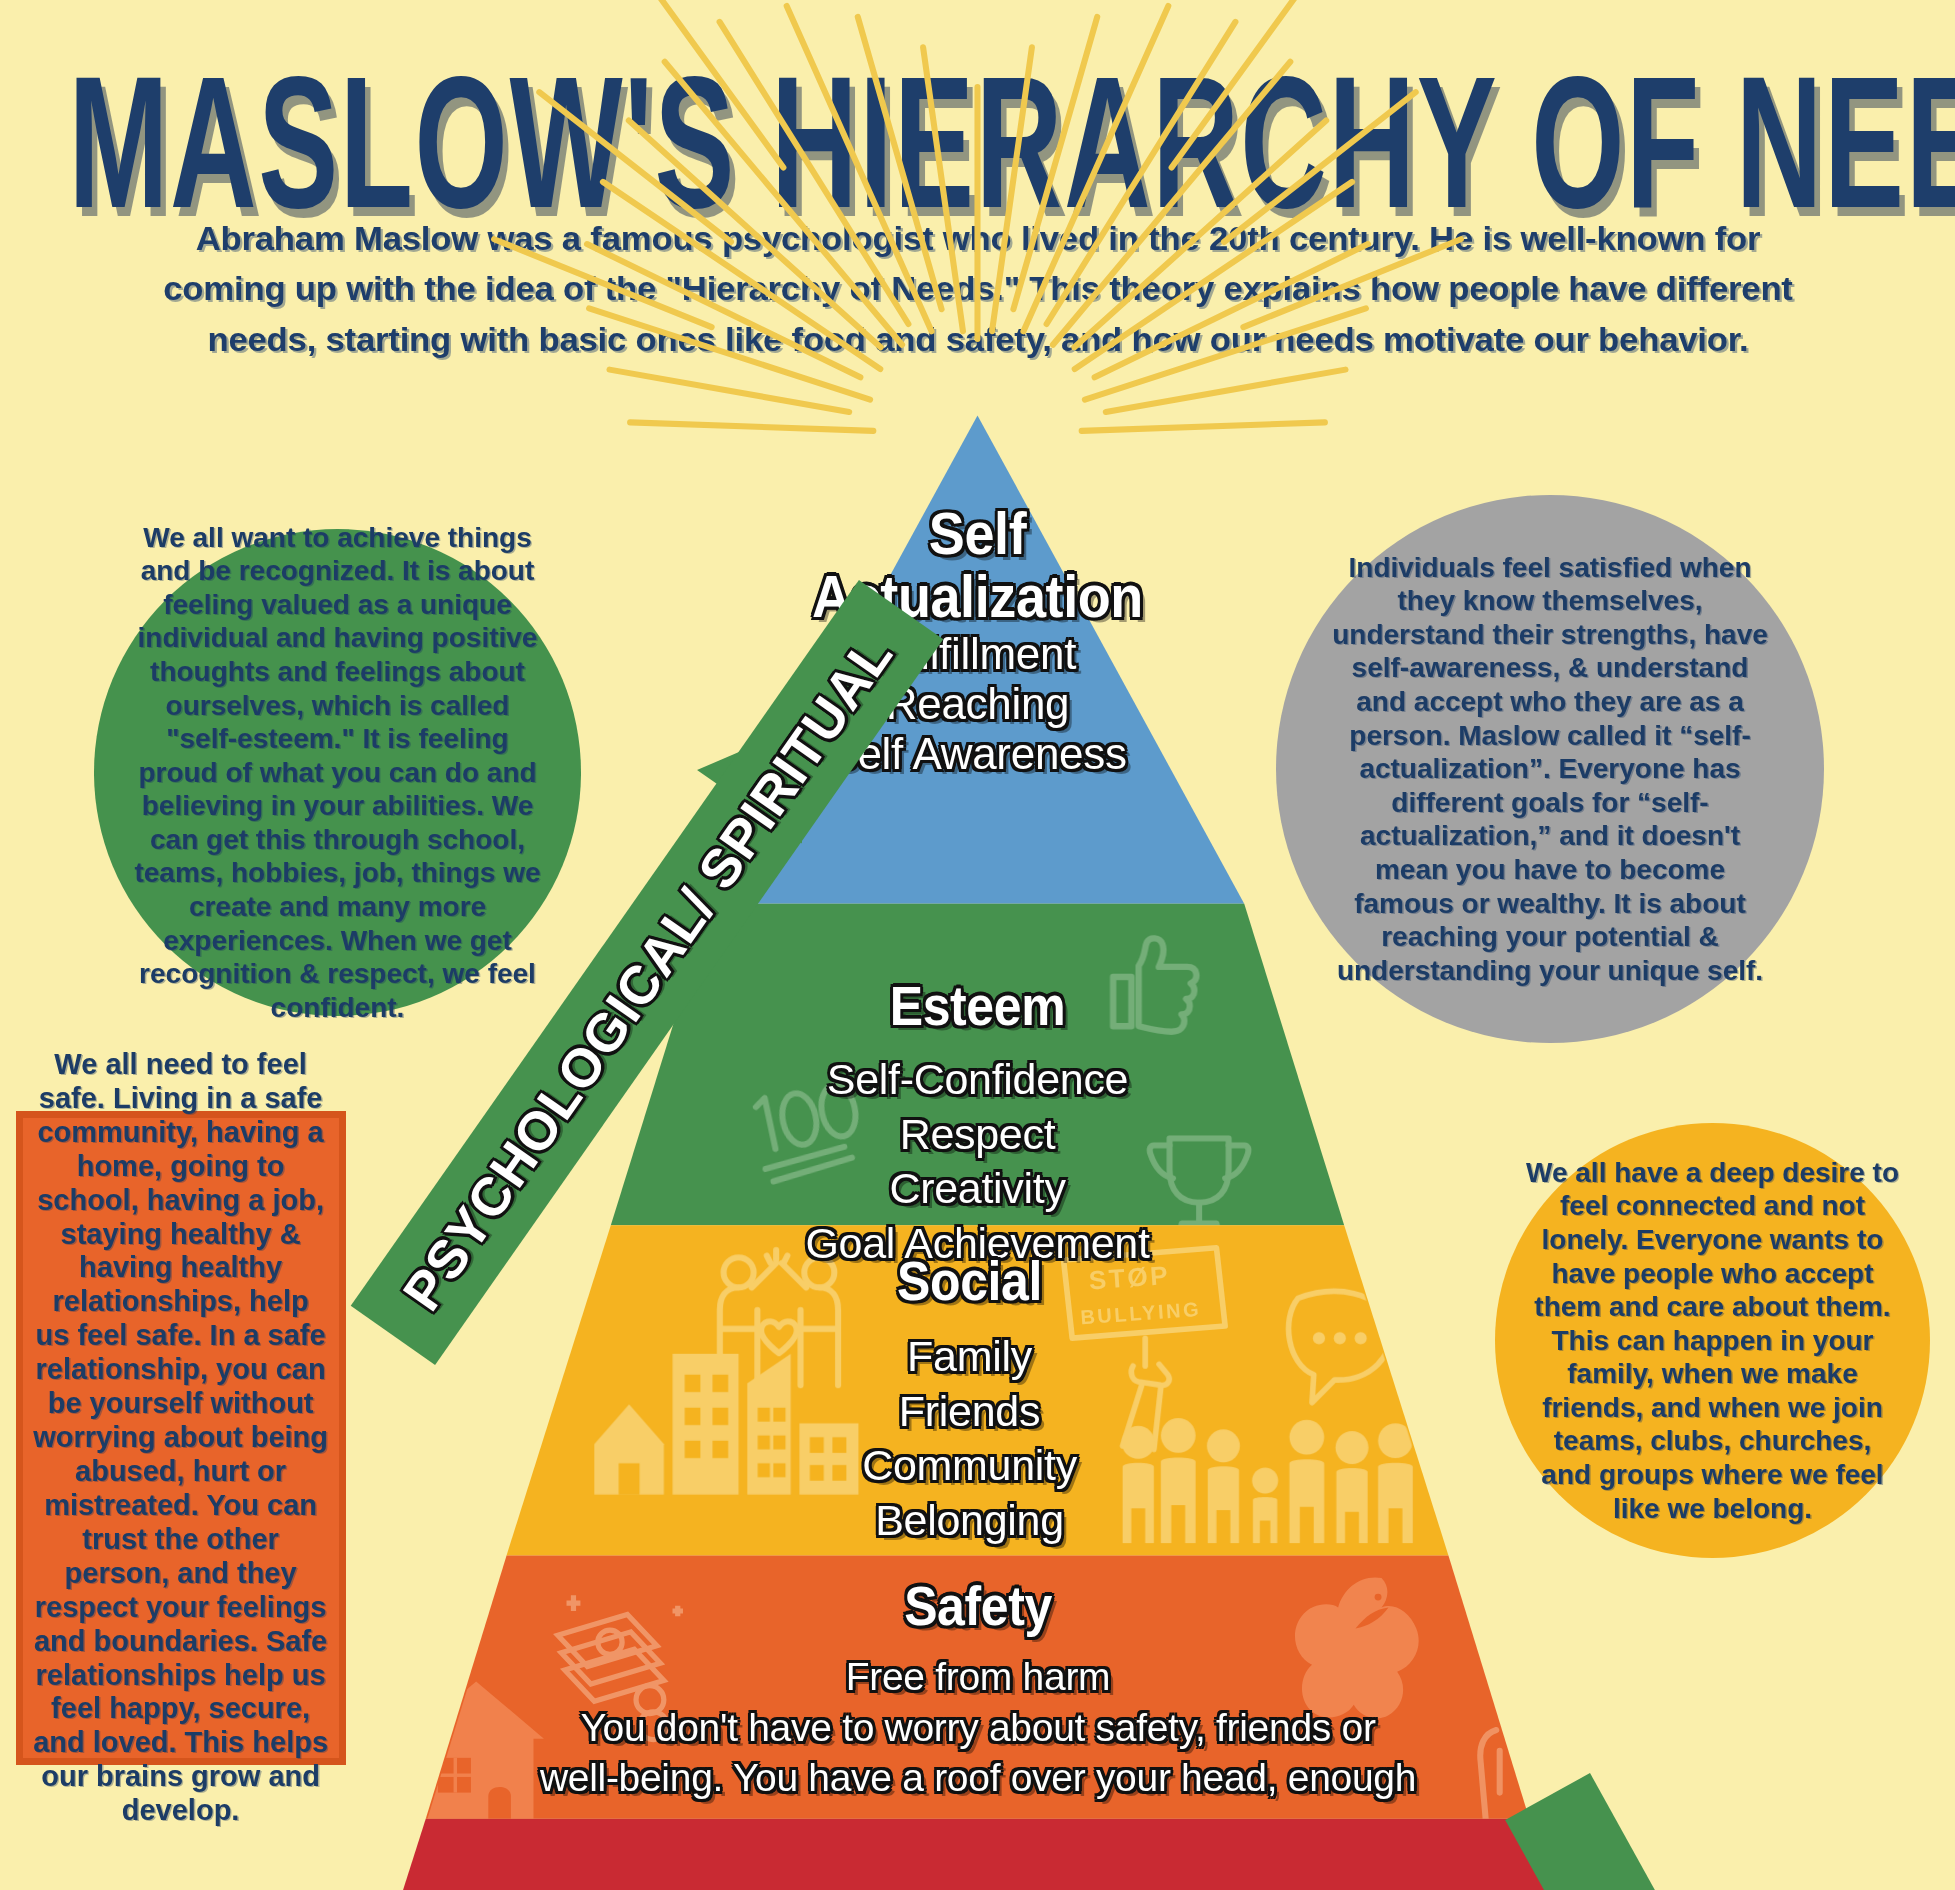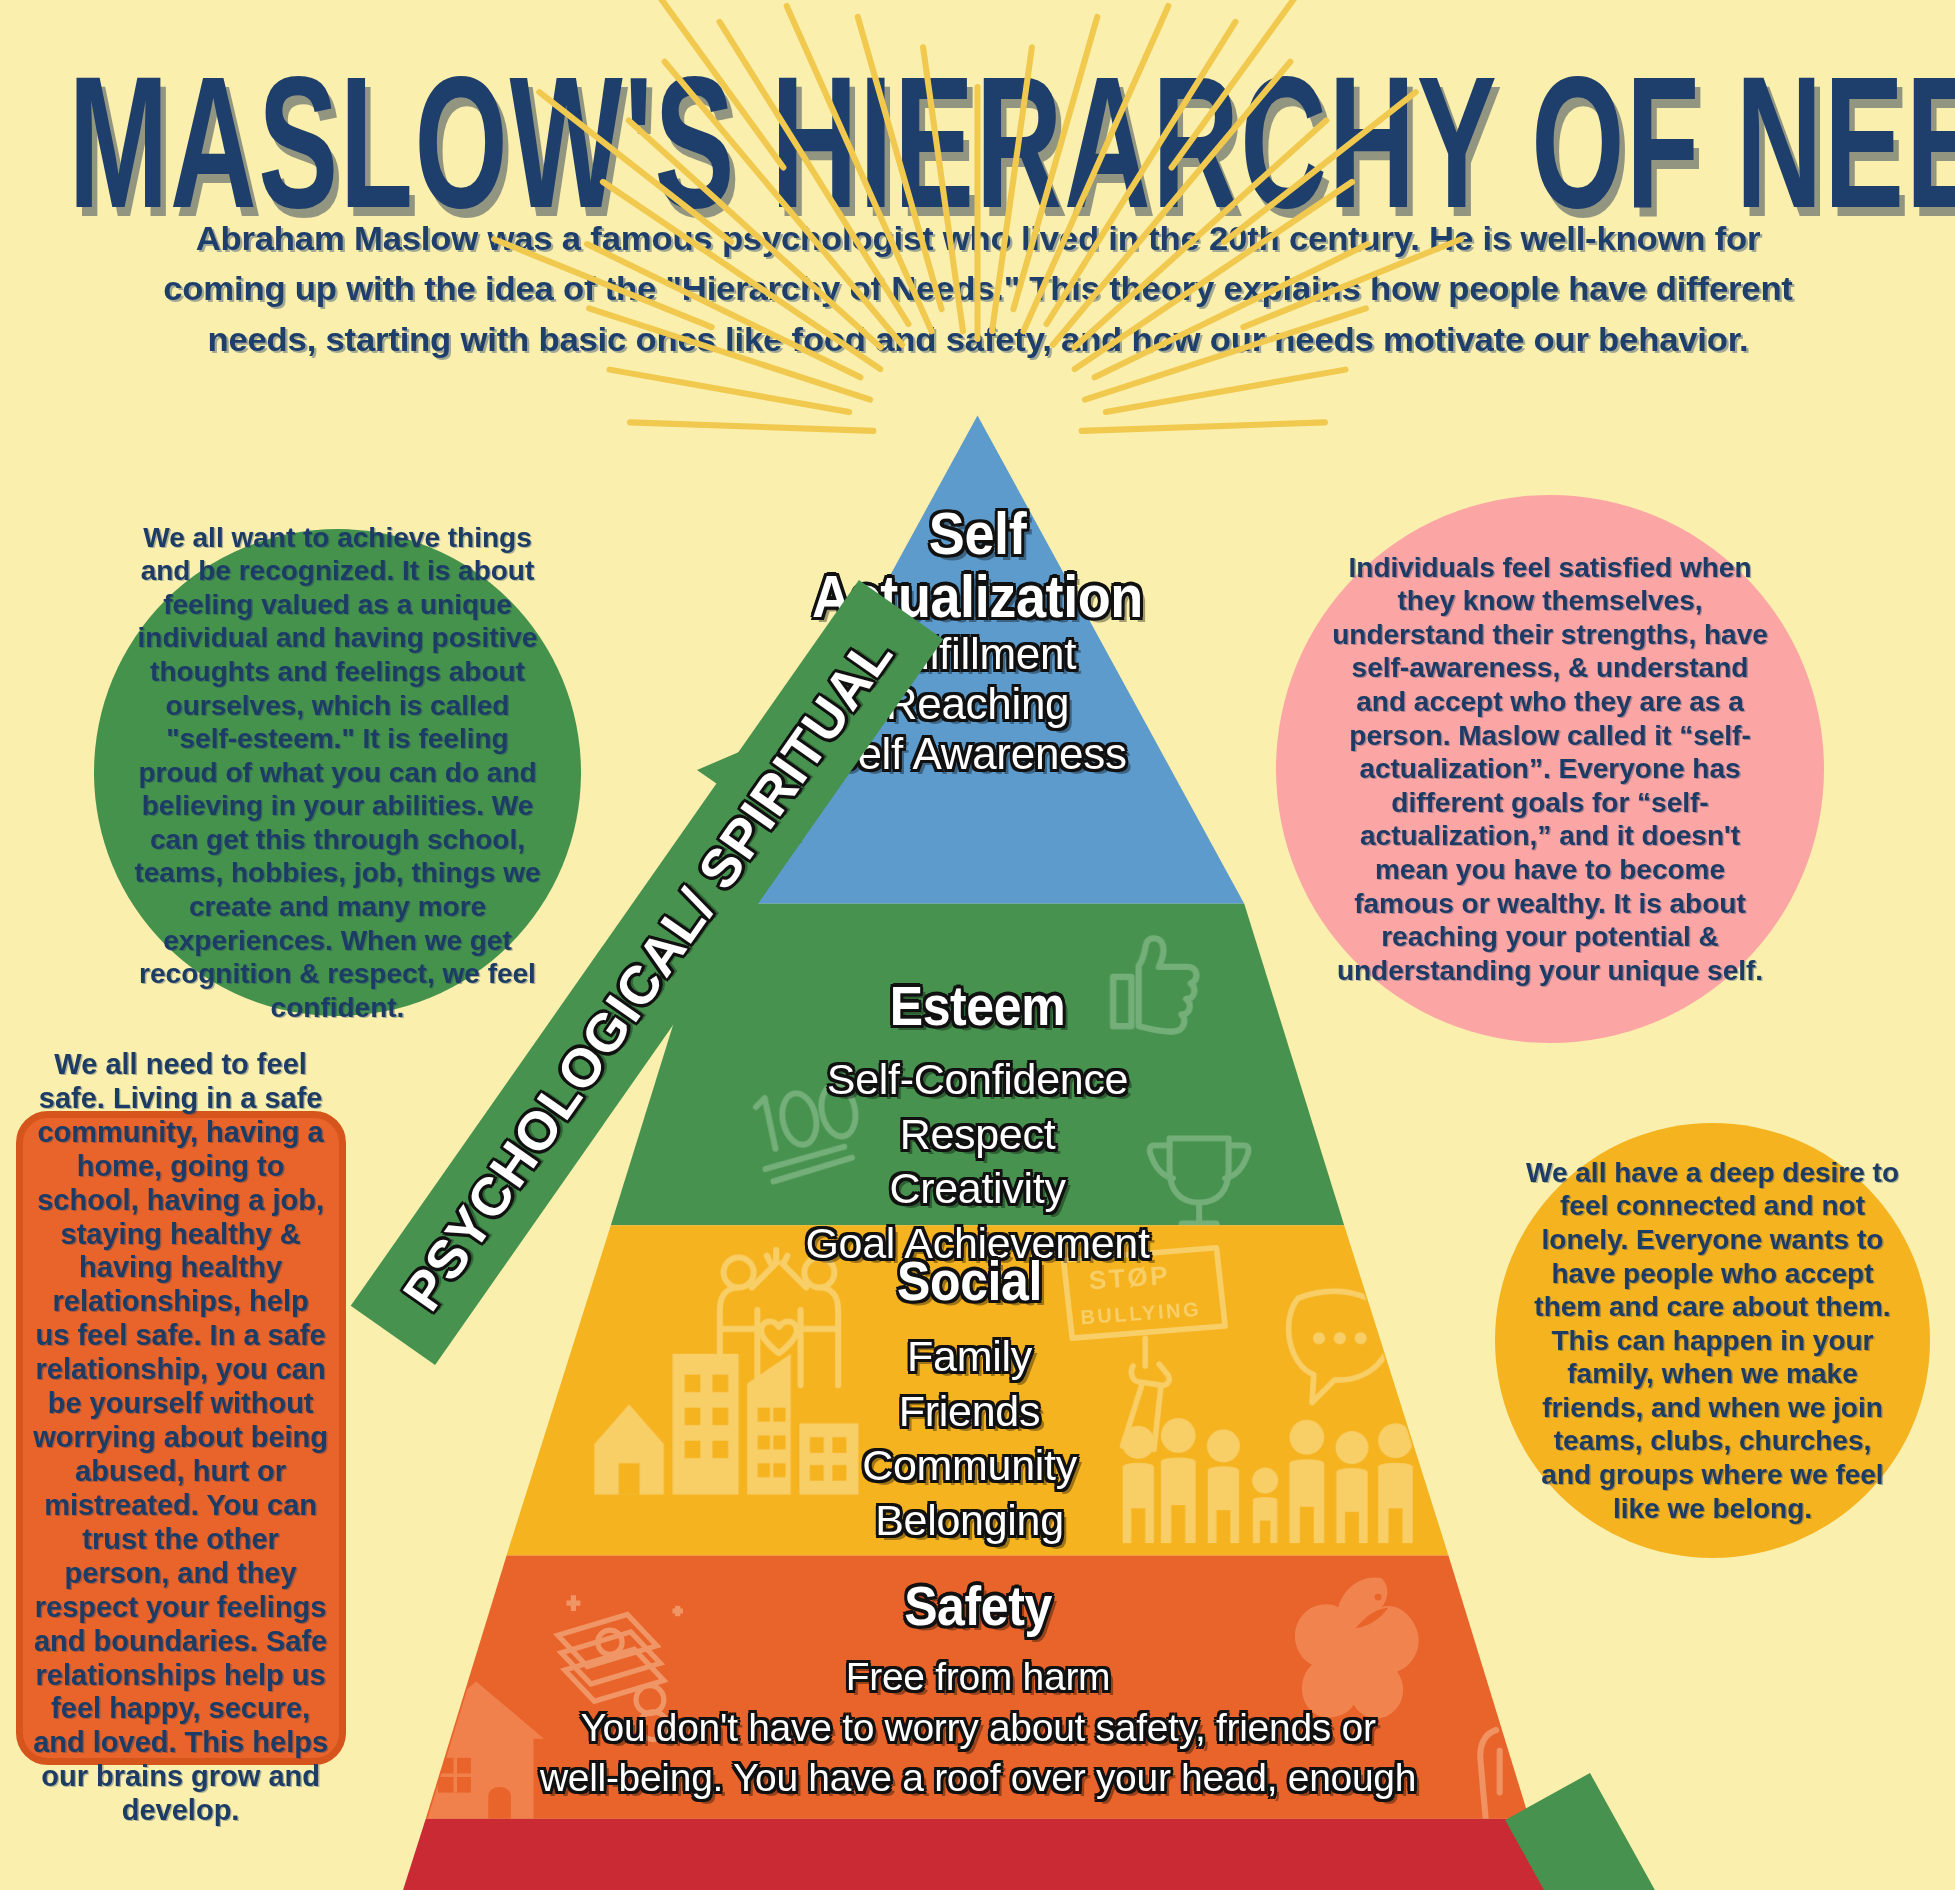--- a/index.html
+++ b/index.html
@@ -73,26 +73,25 @@
 
   
   .bubble {
     position: absolute;
     display: flex; align-items: center; justify-content: center;
     color: #1C3C66;
     font-weight: 700;
     text-align: center;
     line-height: 1.2;
     text-shadow: 1.4px 1.4px 0 rgba(25,55,95,0.35);
-    border-radius: 32px;
   }
   .circle { border-radius: 50%; }
   #bubble-esteem  { left: 94px;  top: 529px;  width: 487px; height: 487px; background: #45924D; font-size: 28px; padding: 0 15.6px; }
   #bubble-esteem .inner { width: 408px; }
-  #bubble-selfact { left: 1276px; top: 495px;  width: 548px; height: 548px; background: #fca5a5; font-size: 28px; padding: 0 24px; }
+  #bubble-selfact { left: 1276px; top: 495px;  width: 548px; height: 548px; background: #a3a3a3; font-size: 28px; padding: 0 24px; }
   #bubble-selfact .inner { width: 452px; }
   #bubble-safety  { left: 15.6px;   top: 1111px; width: 330px; height: 654px; background: #E8642A; border: 7.8px solid #D5551C; font-size: 29px; padding: 0 8.7px; }
   #bubble-safety .inner { width: 295px; line-height: 1.17; }
   #bubble-social  { left: 1495px; top: 1123px; width: 435px; height: 435px; background: #F5B320; font-size: 28px; padding: 0 12px; }
   #bubble-social .inner { width: 374px; }
 
   
   .banner {
     position: absolute;
     background: #46924E;

